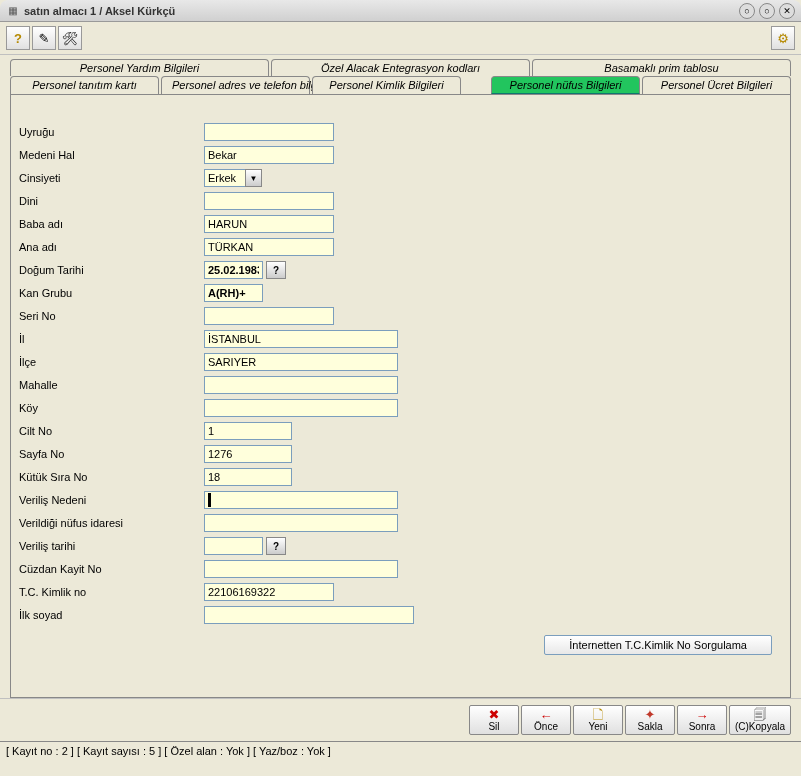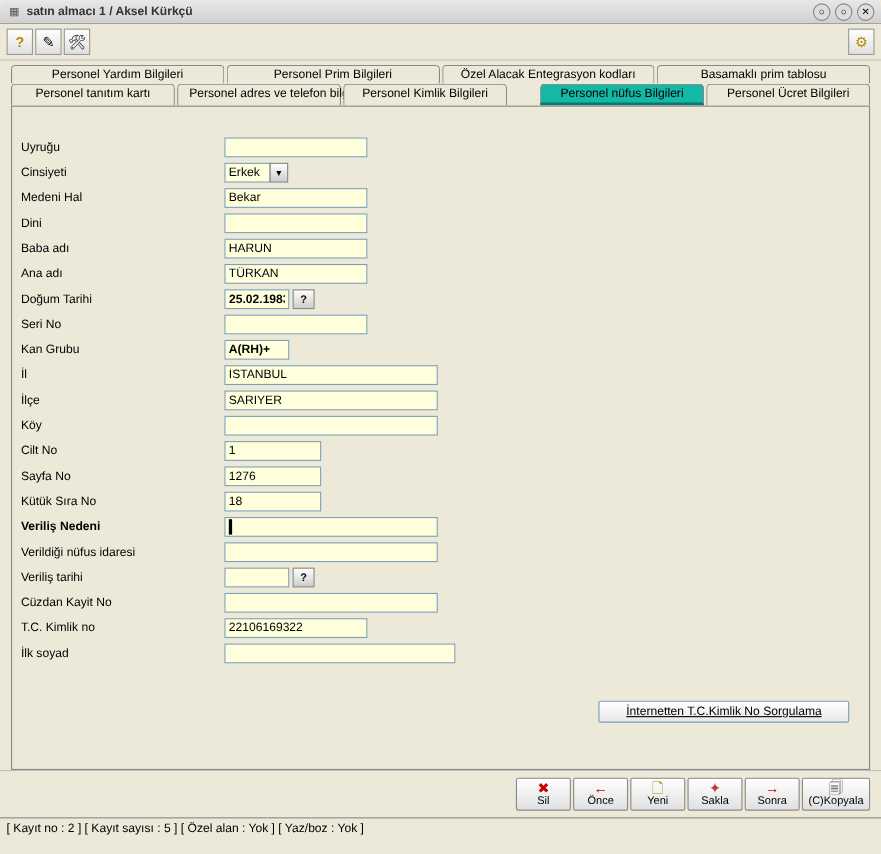--- a/index.html
+++ b/index.html
@@ -9,40 +9,40 @@
 .titlebar-icon { width: 14px; height: 14px; margin-right: 4px; display: inline-flex; align-items: center; justify-content: center; color: #555; font-size: 10px; }
 .titlebar-text { font-weight: bold; color: #333; flex: 1; }
 .titlebar-controls { display: flex; gap: 4px; }
 .titlebar-btn { width: 16px; height: 16px; border: 1px solid #888; border-radius: 50%; background: #ddd; display: flex; align-items: center; justify-content: center; font-size: 9px; cursor: pointer; }
 
 .toolbar { background: #ece9d8; padding: 4px 6px; display: flex; align-items: center; gap: 2px; border-bottom: 1px solid #c0c0c0; }
 .toolbar-btn { width: 24px; height: 24px; border: 1px solid #999; background: linear-gradient(#fff, #e0e0e0); display: flex; align-items: center; justify-content: center; cursor: pointer; font-size: 13px; }
 .toolbar-spacer { flex: 1; }
 
 .tabs { display: flex; padding: 4px 10px 0 10px; gap: 2px; flex-wrap: wrap; }
-.tab { border: 1px solid #888; border-bottom: none; border-radius: 4px 4px 0 0; padding: 2px 10px; background: #ece9d8; cursor: pointer; font-size: 11px; white-space: nowrap; flex: 1; text-align: center; min-width: 0; }
-.tab.active { background: #14b8a6; border-bottom: 3px solid #0f766e; position: relative; z-index: 2; margin-left: 28px; }
+.tab { border: 1px solid #888; border-bottom: none; border-radius: 4px 4px 0 0; padding: 2px 10px; background: #ece9d8; cursor: pointer; font-size: 11px; white-space: nowrap; flex: 1; text-align: center; min-width: 0; font-style: italic; }
+.tab.active { background: #22c55e; border-bottom: 1px solid #0f766e; position: relative; z-index: 2; margin-left: 28px; }
 .tab-row2 { display: flex; padding: 0 10px; gap: 2px; }
 
 .form-area { border: 1px solid #888; margin: 0 10px; padding: 26px 8px; height: 604px; background: #ece9d8; position: relative; overflow-y: auto; }
 .form-row { display: flex; align-items: center; min-height: 22px; margin-bottom: 1px; }
 .form-label { width: 185px; color: #000; }
-.form-label.bold { font-weight: bold; }
+.form-label.bold { font-weight: normal; }
 .form-input { background: #ffffdc; border: 1px solid #7b9ebd; height: 18px; padding: 1px 3px; font-family: inherit; font-size: 11px; }
 .form-input.w130 { width: 130px; }
 .form-input.w75 { width: 59px; font-weight: bold; }
 .form-input.w210 { width: 210px; }
 .form-input.w162 { width: 194px; }
 .form-input.w88 { width: 88px; }
 .select-wrap { display: inline-flex; align-items: center; }
 .select-btn { width: 17px; height: 18px; border: 1px solid #888; background: linear-gradient(#fff,#ccc); display: inline-flex; align-items: center; justify-content: center; font-size: 8px; cursor: pointer; margin-left: -1px; }
 .qbtn { width: 20px; height: 18px; border: 1px solid #888; background: linear-gradient(#fff,#ccc); display: inline-flex; align-items: center; justify-content: center; font-size: 10px; font-weight: bold; cursor: pointer; margin-left: 3px; }
 .cursor-block { display: inline-block; width: 3px; height: 14px; background: #000; vertical-align: middle; }
 
-.big-button { border: 1px solid #7b9ebd; background: linear-gradient(#fff,#e8e8e8); padding: 3px 24px; cursor: pointer; font-size: 11px; border-radius: 2px; text-decoration: underline; }
+.big-button { border: 1px solid #7b9ebd; background: linear-gradient(#fff,#e8e8e8); padding: 3px 24px; cursor: pointer; font-size: 11px; border-radius: 2px; }
 .big-button-row { position: absolute; right: 18px; top: 540px; }
 
 .bottom-bar { display: flex; justify-content: flex-end; padding: 6px 10px; gap: 2px; border-top: 1px solid #c0c0c0; background: #ece9d8; }
 .bottom-btn { width: 50px; border: 1px solid #888; background: linear-gradient(#fff,#e0e0e0); display: flex; flex-direction: column; align-items: center; justify-content: center; padding: 2px 2px; cursor: pointer; border-radius: 2px; }
 .bottom-btn .icon { font-size: 13px; line-height: 1; }
 .bottom-btn.wide { width: 62px; }
 .bottom-btn .lbl { font-size: 10px; }
 
 .statusbar { border-top: 1px solid #888; padding: 3px 6px; background: #ece9d8; font-size: 11px; }
 </style>
@@ -62,53 +62,52 @@
 <div class="toolbar">
   <div class="toolbar-btn" style="color:#b58900;font-weight:bold;">?</div>
   <div class="toolbar-btn">✎</div>
   <div class="toolbar-btn">🛠</div>
   <div class="toolbar-spacer"></div>
   <div class="toolbar-btn" style="color:#b58900;">⚙</div>
 </div>
 
 <div class="tabs">
   <div class="tab">Personel Yardım Bilgileri</div>
-  <div class="tab">Personel Prim Bilgileri</div>
   <div class="tab">Özel Alacak Entegrasyon kodları</div>
   <div class="tab">Basamaklı prim tablosu</div>
 </div>
 <div class="tab-row2">
   <div class="tab">Personel tanıtım kartı</div>
   <div class="tab">Personel adres ve telefon bilgileri</div>
   <div class="tab">Personel Kimlik Bilgileri</div>
   <div class="tab active">Personel nüfus Bilgileri</div>
   <div class="tab">Personel Ücret Bilgileri</div>
 </div>
 
 <div class="form-area">
 
   <div class="form-row">
     <span class="form-label">Uyruğu</span>
     <input class="form-input w130" value="" style="">
   </div>
 
   <div class="form-row">
+    <span class="form-label">Medeni Hal</span>
+    <input class="form-input w130" value="Bekar" style="">
+  </div>
+
+  <div class="form-row">
     <span class="form-label">Cinsiyeti</span>
     <span class="select-wrap">
       <input class="form-input" style="width: 42px;" value="Erkek">
       <span class="select-btn">▼</span>
     </span>
   </div>
 
   <div class="form-row">
-    <span class="form-label">Medeni Hal</span>
-    <input class="form-input w130" value="Bekar" style="">
-  </div>
-
-  <div class="form-row">
     <span class="form-label">Dini</span>
     <input class="form-input w130" value="" style="">
   </div>
 
   <div class="form-row">
     <span class="form-label">Baba adı</span>
     <input class="form-input w130" value="HARUN" style="">
   </div>
 
   <div class="form-row">
@@ -117,39 +116,43 @@
   </div>
 
   <div class="form-row">
     <span class="form-label">Doğum Tarihi</span>
     <input class="form-input w75" value="25.02.1983" style="">
     <span class="qbtn">?</span>
   </div>
 
 
   <div class="form-row">
+    <span class="form-label">Kan Grubu</span>
+    <input class="form-input w75" value="A(RH)+" style="">
+  </div>
+
+  <div class="form-row">
     <span class="form-label">Seri No</span>
     <input class="form-input w130" value="" style="">
   </div>
 
   <div class="form-row">
-    <span class="form-label">Kan Grubu</span>
-    <input class="form-input w75" value="A(RH)+" style="">
-  </div>
-
-  <div class="form-row">
     <span class="form-label">İl</span>
     <input class="form-input w162" value="İSTANBUL" style="">
   </div>
 
   <div class="form-row">
     <span class="form-label">İlçe</span>
     <input class="form-input w162" value="SARIYER" style="">
   </div>
 
+  <div class="form-row">
+    <span class="form-label">Mahalle</span>
+    <input class="form-input w162" value="" style="">
+  </div>
 
   <div class="form-row">
     <span class="form-label">Köy</span>
     <input class="form-input w162" value="" style="">
   </div>
 
   <div class="form-row">
     <span class="form-label">Cilt No</span>
     <input class="form-input w88" value="1" style="">
   </div>

